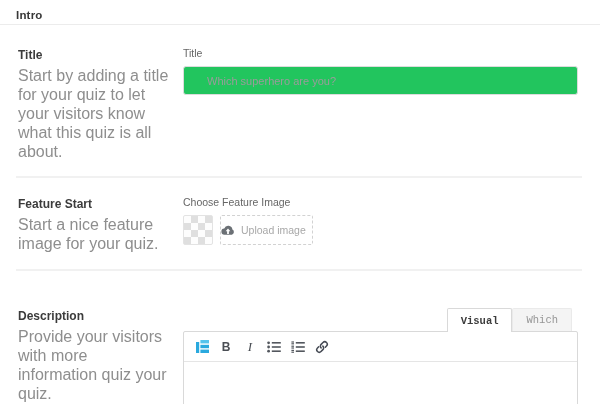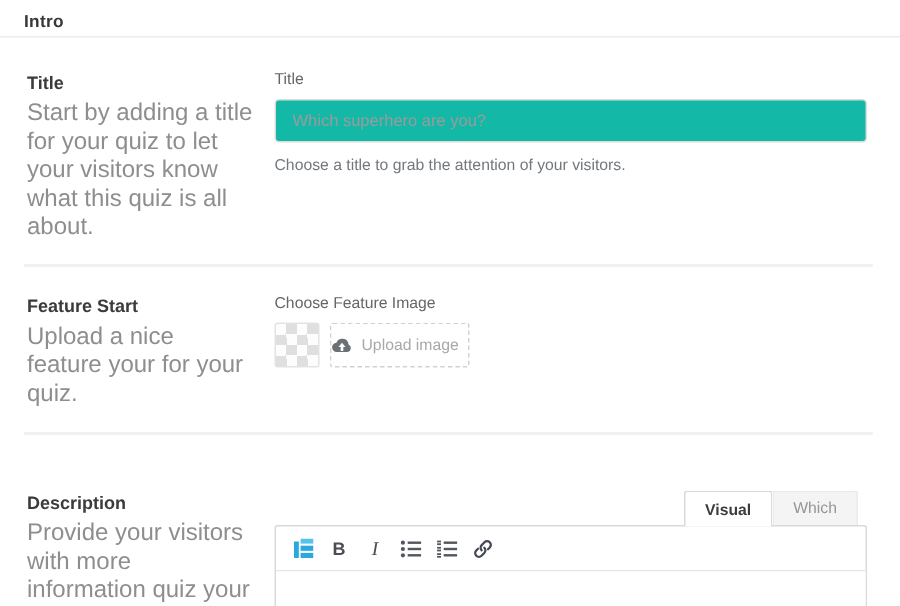--- a/index.html
+++ b/index.html
@@ -17,43 +17,43 @@
   .col-left { width:165px; flex:0 0 165px; padding-right:13px; }
   .col-right { flex:1; min-width:0; }
   .col-left h2 { font-size:12px; font-weight:700; color:#3b3b3b; line-height:16px; margin-bottom:3px; }
   .col-left p { font-size:16px; color:#8e8e8e; line-height:19px; }
 
   .divider { border:none; border-top:2px solid #f1f1f1; margin:0 -4px 0 -2px; }
 
   
   .sec-title { padding:22px 0 15px 0; }
   .field-label { display:block; font-size:10.5px; color:#666; line-height:13px; margin-bottom:6px; }
-  .title-input { width:100%; height:29px; background:#14b8a6; border:1px solid #dcdcdc;
-                 border-radius:3px; padding:0 11px; font-size:11px; color:#444;
+  .title-input { width:100%; height:29px; background:#22c55e; border:1px solid #dcdcdc;
+                 border-radius:3px; padding:0 23px; font-size:11px; color:#444;
                  font-family:"Liberation Sans","DejaVu Sans",sans-serif; outline:none; }
   .title-input::placeholder { color:#9b9b9b; opacity:1; }
   .helper { font-size:10.5px; color:#73787d; line-height:14px; margin-top:8px; }
 
   
   .sec-feature { padding:18px 0 16px 0; }
   .upload-row { display:flex; align-items:center; gap:7px; }
   .checker { width:30px; height:30px; border:1px solid #e3e3e3; border-radius:2px;
              background:conic-gradient(#dfdfdf 25%, #fdfdfd 25% 50%, #dfdfdf 50% 75%, #fdfdfd 75%);
              background-size:14px 14px; background-position:0 0; }
   .upload-btn { display:flex; align-items:center; justify-content:flex-start; gap:6px;
                 width:93px; height:30px; background:#fff; border:1px dashed #d2d2d2;
                 border-radius:2px; font-size:10.5px; color:#a8a8a8; cursor:pointer;
                 font-family:"Liberation Sans","DejaVu Sans",sans-serif; }
 
   
   .sec-desc { padding:21px 0 0 0;margin-top:16px; }
   .editor-tabs { display:flex; justify-content:flex-end; align-items:flex-end; height:23px; padding-right:6px; }
   .tab { height:23px; padding:0 13px; font-size:10.5px; line-height:22px; cursor:pointer;
          background:#f4f4f4; color:#959595; border:1px solid #eaeaea; border-bottom:none;
-         border-radius:2px 2px 0 0; font-family:Liberation Sans, sans-serif; }
+         border-radius:2px 2px 0 0; font-family:Liberation Mono, monospace; }
   .tab.active { background:#fff; border:1px solid #d9d9d9; border-bottom:none; color:#3c3c3c;
                 font-weight:700; height:24px; margin-bottom:-1px; position:relative; z-index:2; }
 
   .editor { height:115px; border:1px solid #d9d9d9; border-radius:2px; background:#fff;
             display:flex; flex-direction:column; position:relative; }
   .editor-toolbar { height:30px; flex:0 0 30px; display:flex; align-items:center;
                     padding:0 6px; border-bottom:1px solid #e5e5e5; }
   .tb-btn { width:24px; height:24px; display:flex; align-items:center; justify-content:center;
             background:none; border:none; cursor:pointer; }
   .tb-bold { font-size:12px; font-weight:700; color:#4a4e54;
@@ -74,30 +74,29 @@
 <main>
 
   <section class="sec-title">
     <div class="col-left">
       <h2>Title</h2>
       <p>Start by adding a title for your quiz to let your visitors know what this quiz is all about.</p>
     </div>
     <div class="col-right">
       <label class="field-label">Title</label>
       <input class="title-input" type="text" placeholder="Which superhero are you?" style="">
-      <p class="helper">Choose a title to grab the attention of your visitors.</p>
     </div>
   </section>
 
   <hr class="divider">
 
   <section class="sec-feature">
     <div class="col-left">
       <h2>Feature Start</h2>
-      <p>Upload a nice feature your for your quiz.</p>
+      <p>Start a nice feature image for your quiz.</p>
     </div>
     <div class="col-right">
       <label class="field-label">Choose Feature Image</label>
       <div class="upload-row">
         <div class="checker"></div>
         <button class="upload-btn">
           <span style="line-height:0;">
             <svg width="14" height="11" viewBox="0 0 20 16">
               <path d="M16.4 6.7A6.1 6.1 0 0 0 4.6 5.2 4.4 4.4 0 0 0 5 14h10.6a3.9 3.9 0 0 0 .8-7.3z" fill="#6b7075"></path>
               <path d="M10 5.2l3.4 3.9h-2.1V13H8.7V9.1H6.6z" fill="#ffffff"></path>

